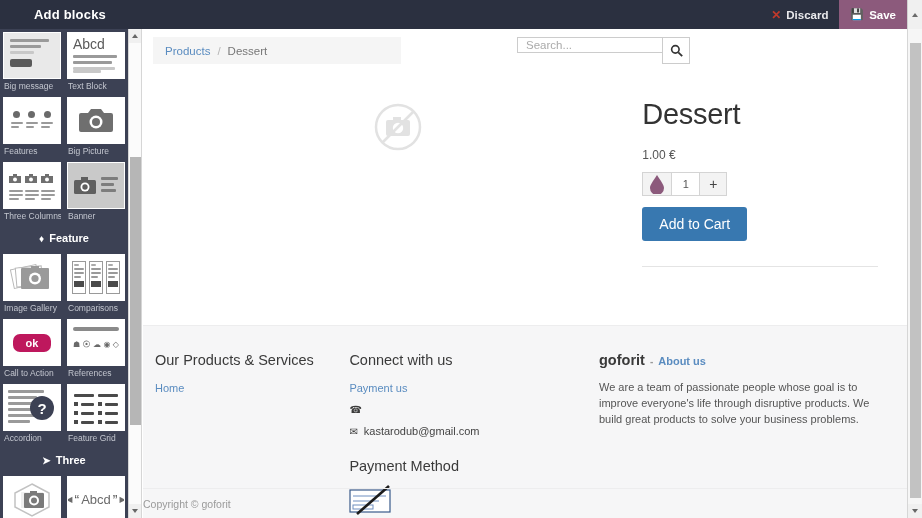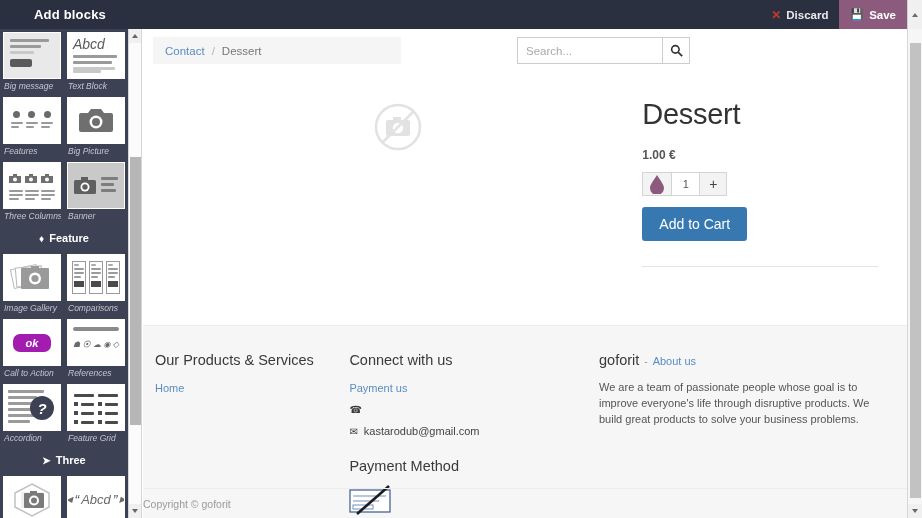--- a/index.html
+++ b/index.html
@@ -46,21 +46,21 @@
 
   
   #sidebar {
     position: absolute; top: 29px; left: 0;
     width: 128px; height: 489px;
     background: #3c4154;
     overflow: hidden;
   }
   .blocks-row { display: flex; }
   .block-cell {
-    width: 64px; padding: 3px 3px 0 3px; font-style: italic;
+    width: 64px; padding: 3px 3px 0 3px;
   }
   .block-thumb {
     width: 58px; height: 47px;
     background: #ffffff;
     border: 1px solid #ffffff;
     position: relative; overflow: hidden;
     cursor: pointer;
   }
   .block-label {
     color: #c3c6cf; font-size: 8.5px;
@@ -97,21 +97,21 @@
   .art-banner { display: flex; align-items: center; gap: 5px; height: 100%; background: #c9c9c9; padding: 0 6px; }
   .art-banner .lines { flex: 1; }
   .art-banner .ln { margin-bottom: 3px; background: #7d7d7d; }
   .art-gallery { display: flex; align-items: center; justify-content: center; height: 100%; }
   .art-comp { display: flex; justify-content: space-around; height: 100%; padding: 6px 3px; }
   .art-comp .card { width: 14px; border: 1px solid #9a9a9a; padding: 2px 1px; }
   .art-comp .ln { height: 2px; margin-bottom: 2px; }
   .art-comp .blk { height: 6px; background: #4a4a4a; margin-top: 3px; }
   .art-cta { display: flex; align-items: center; justify-content: center; height: 100%; }
   .art-cta .pill {
-    background: #a21caf; color: #ffffff; font-size: 11px; font-weight: bold;
+    background: #be185d; color: #ffffff; font-size: 11px; font-weight: bold;
     border-radius: 7px; padding: 3px 13px;
   }
   .art-ref { padding: 7px 5px; height: 100%; }
   .art-ref .bar { height: 4px; background: #8a8a8a; border-radius: 2px; margin-bottom: 9px; }
   .art-ref .icons { display: flex; justify-content: space-between; font-size: 8px; color: #6a6a6a; }
   .art-acc { display: flex; align-items: center; height: 100%; padding: 0 4px; position: relative; }
   .art-acc .lines { flex: 1; }
   .art-acc .ln { margin-bottom: 3px; height: 3px; }
   .art-acc .qmark {
     position: absolute; right: 6px; top: 11px;
@@ -155,21 +155,21 @@
   #breadcrumb {
     width: 248px; height: 27px; background: #f5f5f5;
     display: flex; align-items: center; gap: 7px;
     padding: 0 12px; font-size: 11.5px;
   }
   #breadcrumb-products { color: #5a8cc0; cursor: pointer; }
   #breadcrumb-sep { color: #b5b5b5; }
   #breadcrumb-current { color: #777777; }
   #search-wrap { margin-left: 116px; display: flex; }
   #search-input {
-    width: 145px; height: 27px;
+    width: 145px; height: 16px;
     border: 1px solid #cccccc; border-right: none;
     font-size: 11.5px; color: #444; padding: 0 8px;
     font-family: "Liberation Sans", sans-serif;
     outline: none; background: #fff;
   }
   #search-input::placeholder { color: #aaaaaa; }
   #search-button {
     width: 28px; height: 27px; border: 1px solid #cccccc; background: #fff;
     display: flex; align-items: center; justify-content: center; cursor: pointer;
   }
@@ -177,21 +177,21 @@
   #product-main { display: flex; padding: 18px 10px 0 10px; position: relative; }
   #product-image-area {
     width: 490px; height: 215px;
     display: flex; align-items: flex-start; justify-content: center;
     padding-top: 20px;
   }
   #product-info { width: 255px; padding-top: 16px; }
   #product-title {
     font-size: 29px; color: #333333; font-weight: normal; letter-spacing: -.3px;
   }
-  #product-price { font-size: 12px; color: #555555; margin-top: 17px; font-weight: bold; }
+  #product-price { font-size: 12px; color: #555555; margin-top: 17px; }
   #qty-stepper {
     display: flex; align-items: stretch; margin-top: 10px;
     border: 1px solid #d4d4d4; width: 85px; height: 24px; background: #f3f3f3;
   }
   #qty-minus-button {
     width: 28px; display: flex; align-items: center; justify-content: center;
     cursor: pointer;
   }
   #qty-input {
     width: 29px; border: none; border-left: 1px solid #d4d4d4; border-right: 1px solid #d4d4d4;
@@ -224,21 +224,21 @@
   #footer-col-3 { width: 300px; }
   .footer-heading { font-size: 14.5px; color: #3a3a3a; font-weight: normal; }
   .footer-link { font-size: 11px; color: #5a8cc0; display: block; margin-top: 14px; cursor: pointer; }
   .footer-contact-row {
     font-size: 11px; color: #444444; margin-top: 10px;
     display: flex; align-items: center; gap: 6px;
   }
   .footer-contact-row .ico { color: #3a3a3a; font-size: 10px; }
   #payment-heading { font-size: 14.5px; color: #3a3a3a; margin-top: 21px; font-weight: normal; }
   #payment-check-icon { margin-top: 10px; }
-  #brand-row { display: flex; align-items: baseline; gap: 5px; }
+  #brand-row { display: flex; align-items: baseline; gap: 5px; font-weight: bold; }
   #brand-name { font-size: 14.5px; color: #3a3a3a; }
   #brand-dash { font-size: 10px; color: #999; }
   #about-us-link { font-size: 11px; color: #5a8cc0; cursor: pointer; }
   .about-para { font-size: 11px; color: #555555; line-height: 16px; margin-top: 11px; }
   #copyright {
     position: absolute; bottom: 0; left: 0; width: 764px; height: 30px;
     border-top: 1px solid #ededee;
     display: flex; align-items: center; 
     font-size: 10.5px; color: #9a9a9a;
   }
@@ -570,21 +570,21 @@
   <div id="sidebar-scroll-thumb"></div>
   <div class="sb-arrow" style="position:absolute;bottom:0;width:12px;">
       <span class="down"></span>
     </div>
 </div>
 
 <div id="content">
 
   <div id="content-topstrip">
     <div id="breadcrumb">
-      <span id="breadcrumb-products">Contact</span>
+      <span id="breadcrumb-products">Products</span>
       <span id="breadcrumb-sep">/</span>
       <span id="breadcrumb-current">Dessert</span>
     </div>
     <div id="search-wrap">
       <input id="search-input" type="text" placeholder="Search..." style="">
       <div id="search-button">
         <svg width="13" height="13" viewBox="0 0 16 16">
           <circle cx="6.6" cy="6.6" r="4.6" fill="none" stroke="#333" stroke-width="2"></circle>
           <line x1="10.2" y1="10.2" x2="15" y2="15" stroke="#333" stroke-width="2.2"></line>
         </svg>

